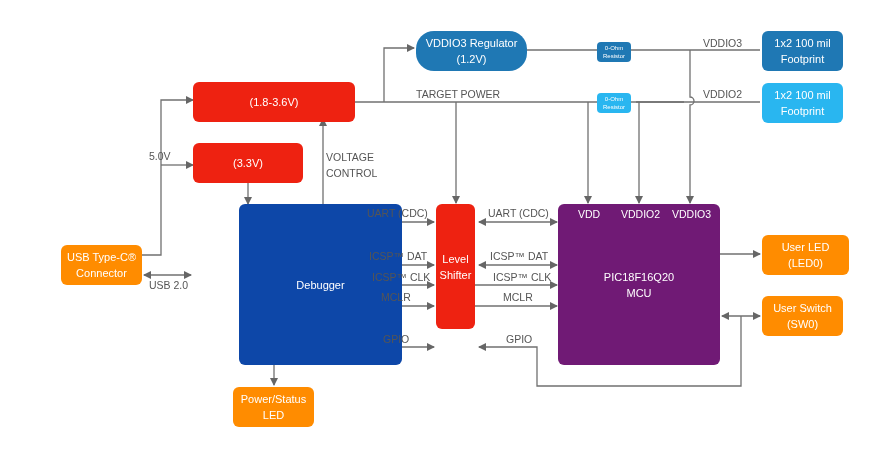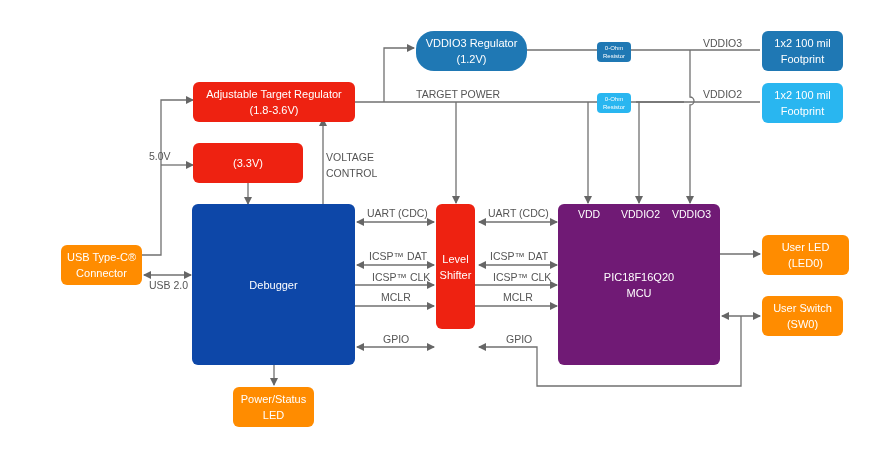--- a/index.html
+++ b/index.html
@@ -1,21 +1,21 @@
 <!DOCTYPE html>
 <html><head>
 <meta charset="utf-8">
 <style>
   html,body{margin:0;padding:0;background:#ffffff;}
   body{width:874px;height:450px;position:relative;overflow:hidden;font-family:"Liberation Sans","DejaVu Sans",sans-serif;}
   svg.wires{position:absolute;left:0;top:0;width:874px;height:450px;}
   .box{position:absolute;display:flex;flex-direction:column;align-items:center;justify-content:center;color:#ffffff;text-align:center;border-radius:6px;font-size:11px;line-height:16px;box-sizing:border-box;}
   .red{background:#ee2211;}
   .orange{background:#ff8c00;}
-  .navy{background:#0d47a8;}
+  .navy{background:#0d47a8;margin-left:47px;}
   .green{background:#701a75;}
   .blue{background:#1f78b4;}
   .cyan{background:#29b6f0;}
   .res{position:absolute;border-radius:4px;color:#fff;font-size:6px;line-height:8px;text-align:center;display:flex;flex-direction:column;justify-content:center;align-items:center;}
   .lbl{position:absolute;font-size:10.5px;color:#555555;white-space:nowrap;line-height:12px;}
   .pin{position:absolute;font-size:10.5px;color:#ffffff;white-space:nowrap;}
 </style>
 </head>
 <body>
 
@@ -64,21 +64,20 @@
     <path d="M479,347 H537 V386 H741 V316" marker-start="url(#as)"></path>
 
     <path d="M720,254 H760" marker-end="url(#ah)"></path>
     <path d="M722,316 H760" marker-start="url(#as)" marker-end="url(#ah)"></path>
 
     <path d="M274,365 V385" marker-end="url(#ah)"></path>
   </g>
 </svg>
 
 <div class="box red" style="left:193px;top:82px;width:162px;height:40px;">
-  <span>Adjustable Target Regulator</span>
   <span>(1.8-3.6V)</span>
 </div>
 
 <div class="box blue" style="left:416px;top:31px;width:111px;height:40px;border-radius:18px;">
   <span>VDDIO3 Regulator</span>
   <span>(1.2V)</span>
 </div>
 
 <div class="box red" style="left:193px;top:143px;width:110px;height:40px;">
   <span>(3.3V)</span>

